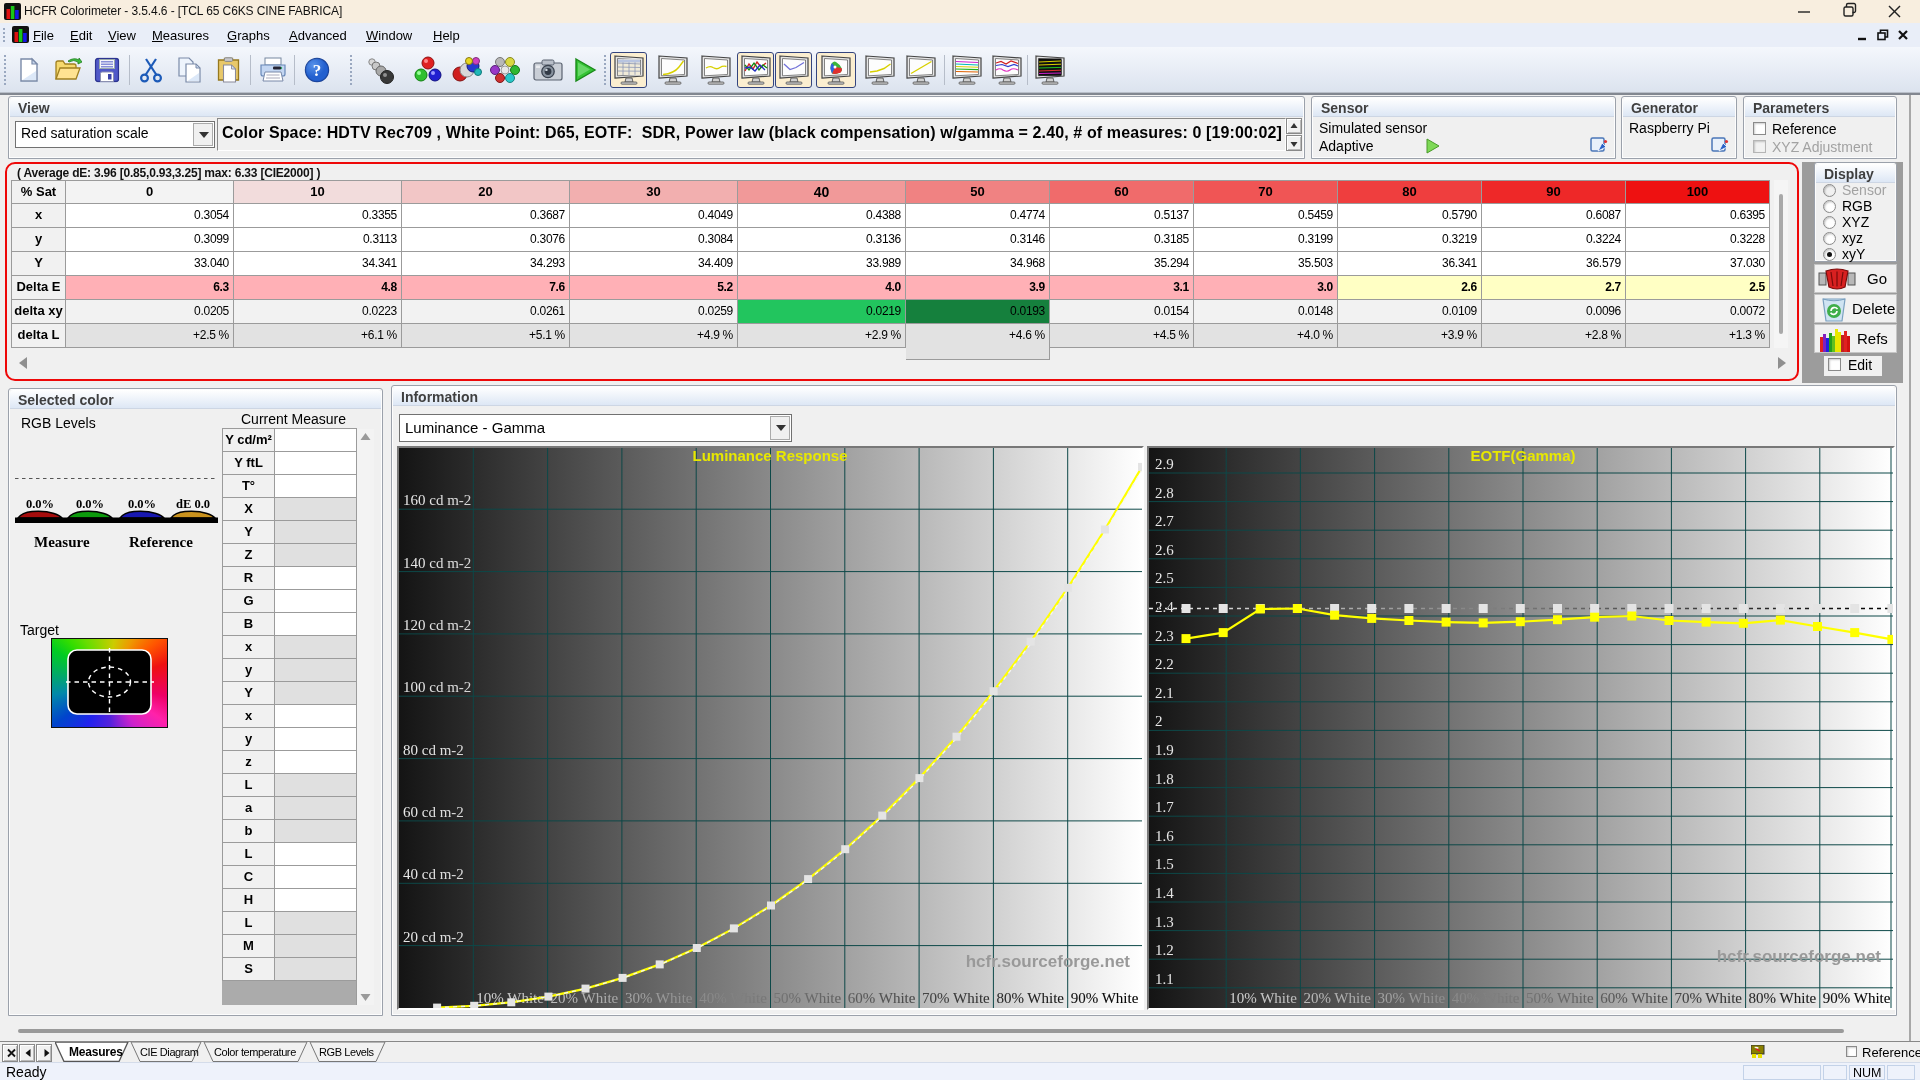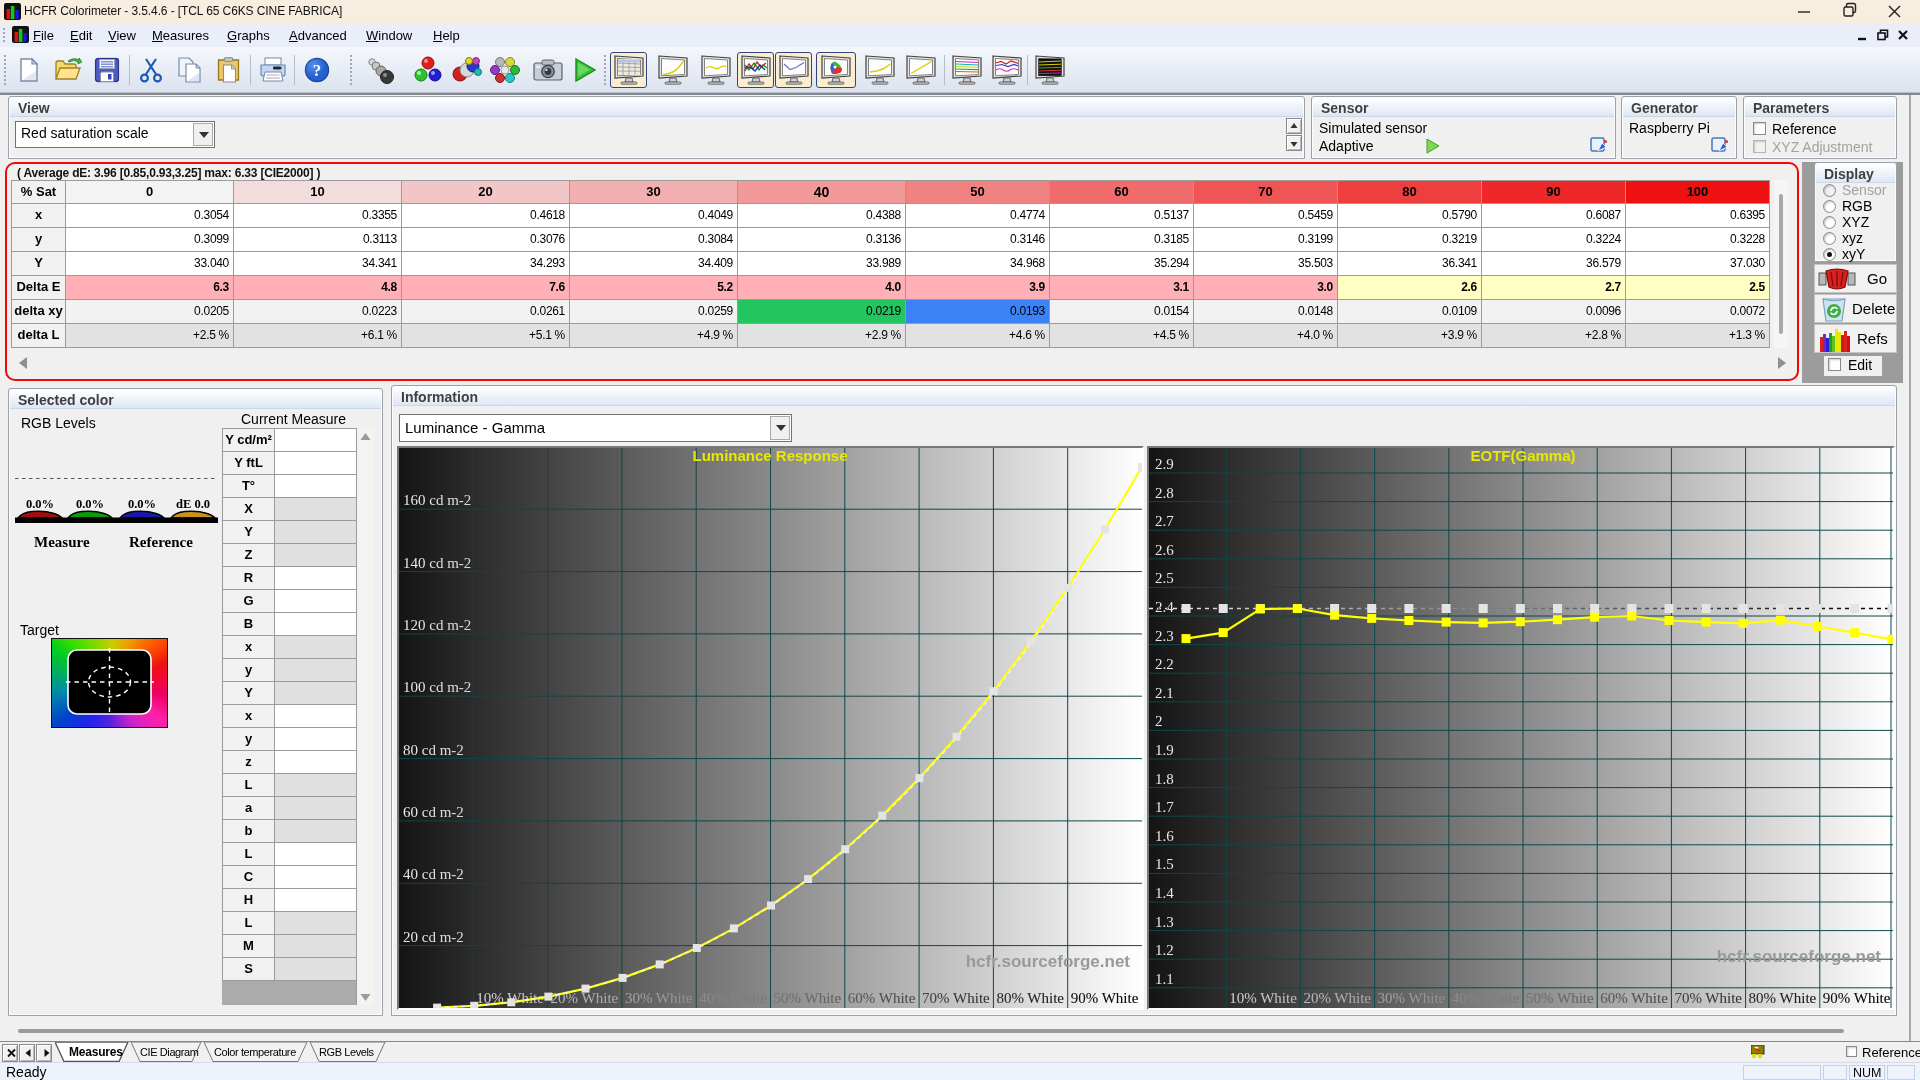--- a/index.html
+++ b/index.html
@@ -240,20 +240,23 @@
 </div>
 <div class="abs" id="mdiline"></div>
 <div class="abs" id="client" style="left:0;top:95px;width:1920px;height:947px;background:#f0f0f0"></div>
 <div class="abs panel" style="left:8px;top:96px;width:1297px;height:63px">
 <div class="pcap">
       <span>View</span>
     </div>
 <div class="abs combo" style="left:6px;top:24px;width:200px;height:27px">
       <div class="ctext">Red saturation scale</div>
       <div class="cbtn"></div>
+    </div>
+<div class="abs sunken" style="left:208px;top:21px;width:1069px;height:33px;overflow:hidden">
+      <div class="abs" style="left:4px;top:5px;font-size:16px;font-weight:bold;white-space:nowrap;letter-spacing:0.12px">Color Space: HDTV Rec709 , White Point: D65, EOTF:&nbsp; SDR, Power law (black compensation) w/gamma = 2.40, # of measures: 0 [19:00:02]</div>
     </div>
 <div class="abs btn3d" style="left:1277px;top:21px;width:16px;height:16px"></div>
 <div class="abs btn3d" style="left:1277px;top:38px;width:16px;height:16px"></div>
 <svg class="abs" style="left:1277px;top:21px" width="16" height="34">
       <path d="M8 5 L11.5 10 L4.5 10 Z" fill="#333"></path>
       <path d="M8 29 L11.5 24 L4.5 24 Z" fill="#333"></path>
     </svg>
 </div>
 <div class="abs panel" style="left:1311px;top:96px;width:305px;height:63px">
 <div class="pcap">
@@ -307,21 +310,21 @@
 <div class="cell num" style="left:59px;top:136px;width:168px;height:24px;line-height:22px;background:#f2f2f2;font-weight:normal">0.0205</div>
 <div class="cell num" style="left:59px;top:160px;width:168px;height:24px;line-height:22px;background:#e2e2e2;font-weight:normal">+2.5 %</div>
 <div class="cell hed" style="left:227px;top:16px;width:168px;height:24px;line-height:22px;background:rgb(242,220,220);border-top:1px solid #9b9b9b;font-size:13px">10</div>
 <div class="cell num" style="left:227px;top:40px;width:168px;height:24px;line-height:22px;background:#ffffff;font-weight:normal">0.3355</div>
 <div class="cell num" style="left:227px;top:64px;width:168px;height:24px;line-height:22px;background:#ffffff;font-weight:normal">0.3113</div>
 <div class="cell num" style="left:227px;top:88px;width:168px;height:24px;line-height:22px;background:#ffffff;font-weight:normal">34.341</div>
 <div class="cell num" style="left:227px;top:112px;width:168px;height:24px;line-height:22px;background:#ffb0b6;font-weight:bold">4.8</div>
 <div class="cell num" style="left:227px;top:136px;width:168px;height:24px;line-height:22px;background:#f2f2f2;font-weight:normal">0.0223</div>
 <div class="cell num" style="left:227px;top:160px;width:168px;height:24px;line-height:22px;background:#e2e2e2;font-weight:normal">+6.1 %</div>
 <div class="cell hed" style="left:395px;top:16px;width:168px;height:24px;line-height:22px;background:rgb(242,198,198);border-top:1px solid #9b9b9b;font-size:13px">20</div>
-<div class="cell num" style="left:395px;top:40px;width:168px;height:24px;line-height:22px;background:#ffffff;font-weight:normal">0.4618</div>
+<div class="cell num" style="left:395px;top:40px;width:168px;height:24px;line-height:22px;background:#ffffff;font-weight:normal">0.3687</div>
 <div class="cell num" style="left:395px;top:64px;width:168px;height:24px;line-height:22px;background:#ffffff;font-weight:normal">0.3076</div>
 <div class="cell num" style="left:395px;top:88px;width:168px;height:24px;line-height:22px;background:#ffffff;font-weight:normal">34.293</div>
 <div class="cell num" style="left:395px;top:112px;width:168px;height:24px;line-height:22px;background:#ffb0b6;font-weight:bold">7.6</div>
 <div class="cell num" style="left:395px;top:136px;width:168px;height:24px;line-height:22px;background:#f2f2f2;font-weight:normal">0.0261</div>
 <div class="cell num" style="left:395px;top:160px;width:168px;height:24px;line-height:22px;background:#e2e2e2;font-weight:normal">+5.1 %</div>
 <div class="cell hed" style="left:563px;top:16px;width:168px;height:24px;line-height:22px;background:rgb(242,175,175);border-top:1px solid #9b9b9b;font-size:13px">30</div>
 <div class="cell num" style="left:563px;top:40px;width:168px;height:24px;line-height:22px;background:#ffffff;font-weight:normal">0.4049</div>
 <div class="cell num" style="left:563px;top:64px;width:168px;height:24px;line-height:22px;background:#ffffff;font-weight:normal">0.3084</div>
 <div class="cell num" style="left:563px;top:88px;width:168px;height:24px;line-height:22px;background:#ffffff;font-weight:normal">34.409</div>
 <div class="cell num" style="left:563px;top:112px;width:168px;height:24px;line-height:22px;background:#ffb0b6;font-weight:bold">5.2</div>
@@ -332,22 +335,22 @@
 <div class="cell num" style="left:731px;top:64px;width:168px;height:24px;line-height:22px;background:#ffffff;font-weight:normal">0.3136</div>
 <div class="cell num" style="left:731px;top:88px;width:168px;height:24px;line-height:22px;background:#ffffff;font-weight:normal">33.989</div>
 <div class="cell num" style="left:731px;top:112px;width:168px;height:24px;line-height:22px;background:#ffb0b6;font-weight:bold">4.0</div>
 <div class="cell num" style="left:731px;top:136px;width:168px;height:24px;line-height:22px;background:#22c55e;font-weight:normal">0.0219</div>
 <div class="cell num" style="left:731px;top:160px;width:168px;height:24px;line-height:22px;background:#e2e2e2;font-weight:normal">+2.9 %</div>
 <div class="cell hed" style="left:899px;top:16px;width:144px;height:24px;line-height:22px;background:rgb(240,130,130);border-top:1px solid #9b9b9b;font-size:13px">50</div>
 <div class="cell num" style="left:899px;top:40px;width:144px;height:24px;line-height:22px;background:#ffffff;font-weight:normal">0.4774</div>
 <div class="cell num" style="left:899px;top:64px;width:144px;height:24px;line-height:22px;background:#ffffff;font-weight:normal">0.3146</div>
 <div class="cell num" style="left:899px;top:88px;width:144px;height:24px;line-height:22px;background:#ffffff;font-weight:normal">34.968</div>
 <div class="cell num" style="left:899px;top:112px;width:144px;height:24px;line-height:22px;background:#ffb0b6;font-weight:bold">3.9</div>
-<div class="cell num" style="left:899px;top:136px;width:144px;height:24px;line-height:22px;background:#3b82f6;font-weight:normal">0.0193</div>
-<div class="cell num" style="left:899px;top:160px;width:144px;height:24px;line-height:22px;background:#e2e2e2;font-weight:normal">+4.6 %</div>
+<div class="cell num" style="left:899px;top:136px;width:144px;height:24px;line-height:22px;background:#15803d;font-weight:normal">0.0193</div>
+<div class="cell num" style="left:899px;top:160px;width:144px;height:36px;line-height:22px;background:#e2e2e2;font-weight:normal">+4.6 %</div>
 <div class="cell hed" style="left:1043px;top:16px;width:144px;height:24px;line-height:22px;background:rgb(240,107,107);border-top:1px solid #9b9b9b;font-size:13px">60</div>
 <div class="cell num" style="left:1043px;top:40px;width:144px;height:24px;line-height:22px;background:#ffffff;font-weight:normal">0.5137</div>
 <div class="cell num" style="left:1043px;top:64px;width:144px;height:24px;line-height:22px;background:#ffffff;font-weight:normal">0.3185</div>
 <div class="cell num" style="left:1043px;top:88px;width:144px;height:24px;line-height:22px;background:#ffffff;font-weight:normal">35.294</div>
 <div class="cell num" style="left:1043px;top:112px;width:144px;height:24px;line-height:22px;background:#ffb0b6;font-weight:bold">3.1</div>
 <div class="cell num" style="left:1043px;top:136px;width:144px;height:24px;line-height:22px;background:#f2f2f2;font-weight:normal">0.0154</div>
 <div class="cell num" style="left:1043px;top:160px;width:144px;height:24px;line-height:22px;background:#e2e2e2;font-weight:normal">+4.5 %</div>
 <div class="cell hed" style="left:1187px;top:16px;width:144px;height:24px;line-height:22px;background:rgb(240,85,85);border-top:1px solid #9b9b9b;font-size:13px">70</div>
 <div class="cell num" style="left:1187px;top:40px;width:144px;height:24px;line-height:22px;background:#ffffff;font-weight:normal">0.5459</div>
 <div class="cell num" style="left:1187px;top:64px;width:144px;height:24px;line-height:22px;background:#ffffff;font-weight:normal">0.3199</div>

